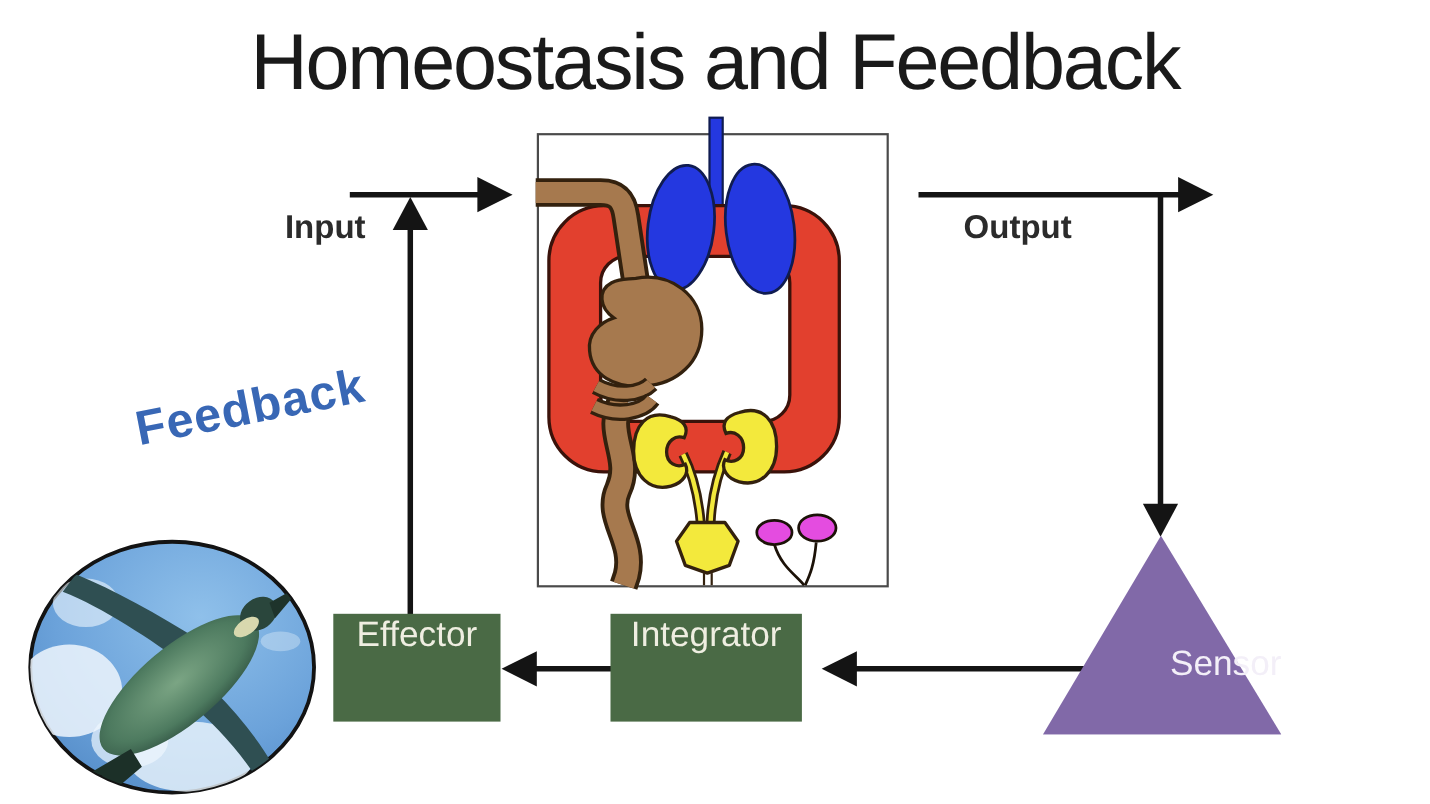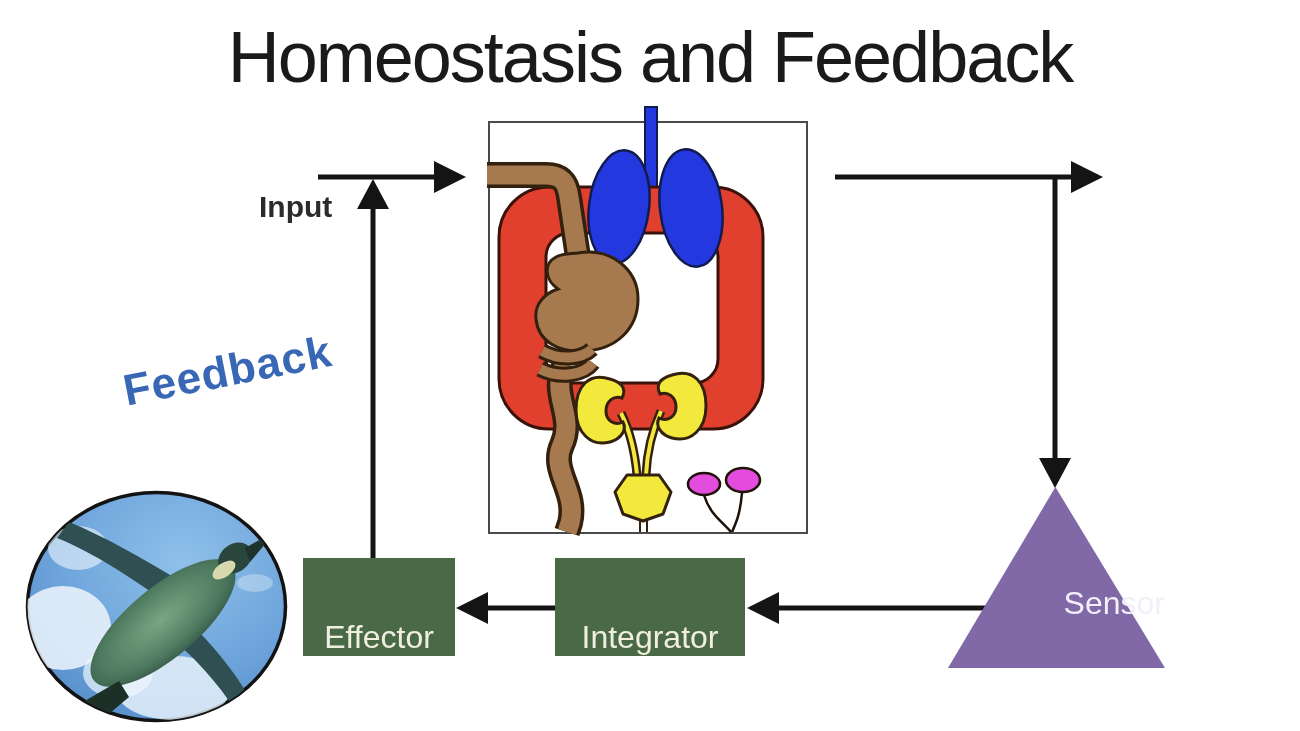--- a/index.html
+++ b/index.html
@@ -25,25 +25,25 @@
     font-size:44px;font-weight:bold;color:var(--feedback-blue);
     transform:rotate(-11deg);transform-origin:left center;letter-spacing:1px;
   }
   .organ-box{
     position:absolute;left:488px;top:121px;width:320px;height:413px;
     background:#fff;border:2px solid var(--box-border);box-sizing:border-box;z-index:2;
   }
   .organ-box svg{overflow:visible;display:block;}
   .node{
     position:absolute;z-index:3;background:var(--node-green);
-    display:flex;align-items:flex-end;justify-content:center;
+    display:flex;align-items:flex-start;justify-content:center;
     color:var(--node-text);font-size:32px;
   }
   .effector{left:303px;top:558px;width:152px;height:98px;}
-  .integrator{left:555px;top:558px;width:190px;height:98px;}
+  .integrator{left:555px;top:558px;width:174px;height:98px;}
   .sensor{position:absolute;left:948px;top:487px;width:217px;height:181px;z-index:3;}
   .sensor .tri{
     position:absolute;inset:0;background:var(--sensor-purple);
     clip-path:polygon(49.5% 0, 100% 100%, 0 100%);
   }
   .sensor .sensor-text{
     position:absolute;left:0;right:0;top:98px;text-align:right;
     font-size:32px;color:var(--sensor-text);
   }
   .penguin{position:absolute;left:23px;top:488px;width:267px;height:237px;z-index:2;}
@@ -126,20 +126,21 @@
       <g>
         <path d="M 214,372 C 220,392 234,400 241,409" style="fill:none;stroke:#1c1208;stroke-width:2.5"></path>
         <path d="M 252,370 C 250,392 246,400 242,409" style="fill:none;stroke:#1c1208;stroke-width:2.5"></path>
         <ellipse cx="214" cy="361" rx="16" ry="11" style="fill:var(--organ-magenta);stroke:#1c1208;stroke-width:2.5"></ellipse>
         <ellipse cx="253" cy="357" rx="17" ry="12" style="fill:var(--organ-magenta);stroke:#1c1208;stroke-width:2.5"></ellipse>
       </g>
     </svg>
   </div>
 
   <span class="flow-label input-label">Input</span>
+  <span class="flow-label output-label">Output</span>
   <span class="feedback-label">Feedback</span>
 
   <div class="node effector">
     <span>Effector</span>
   </div>
   <div class="node integrator">
     <span>Integrator</span>
   </div>
   <div class="sensor">
     <div class="tri"></div>

